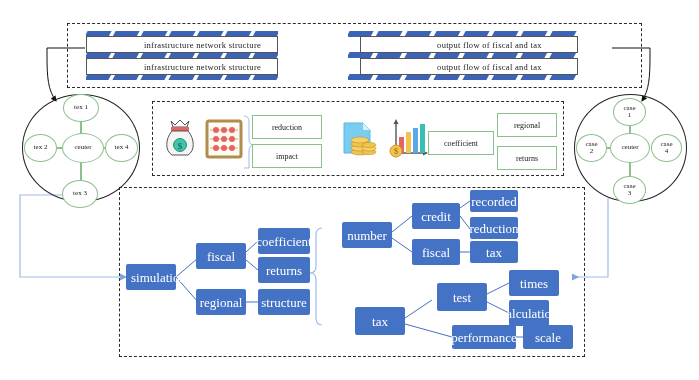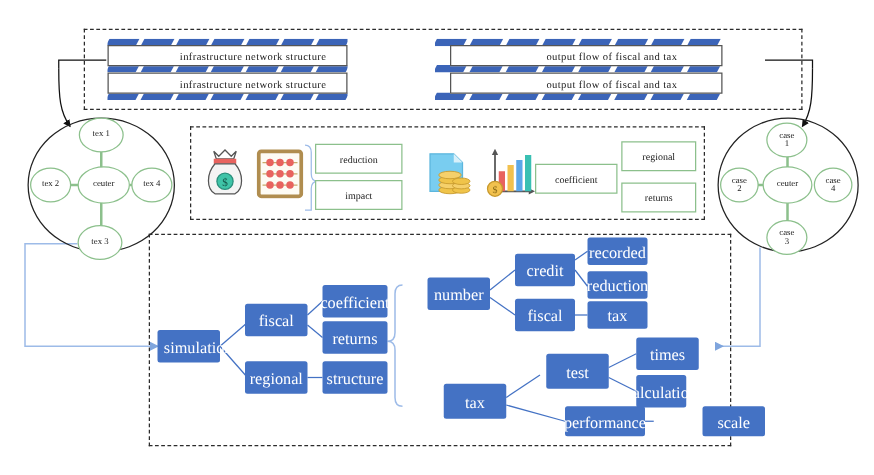--- a/index.html
+++ b/index.html
@@ -253,15 +253,15 @@
   <div class="bbox" style="left:412px;top:239px;width:48px;height:26px;">fiscal</div>
   <div class="bbox" style="left:470px;top:190px;width:48px;height:22px;">recorded</div>
   <div class="bbox" style="left:470px;top:217px;width:48px;height:22px;">reduction</div>
   <div class="bbox" style="left:470px;top:241px;width:48px;height:22px;">tax</div>
 
   <div class="bbox" style="left:355px;top:307px;width:50px;height:28px;">tax</div>
   <div class="bbox" style="left:437px;top:283px;width:50px;height:28px;">test</div>
   <div class="bbox" style="left:452px;top:325px;width:64px;height:24px;">performance</div>
   <div class="bbox" style="left:509px;top:270px;width:50px;height:26px;">times</div>
   <div class="bbox" style="left:509px;top:300px;width:40px;height:26px;">calculation</div>
-  <div class="bbox" style="left:523px;top:325px;width:50px;height:24px;margin-left:39px;">scale</div>
+  <div class="bbox" style="left:523px;top:325px;width:50px;height:24px;">scale</div>
 
 </div>
 
 </body></html>

